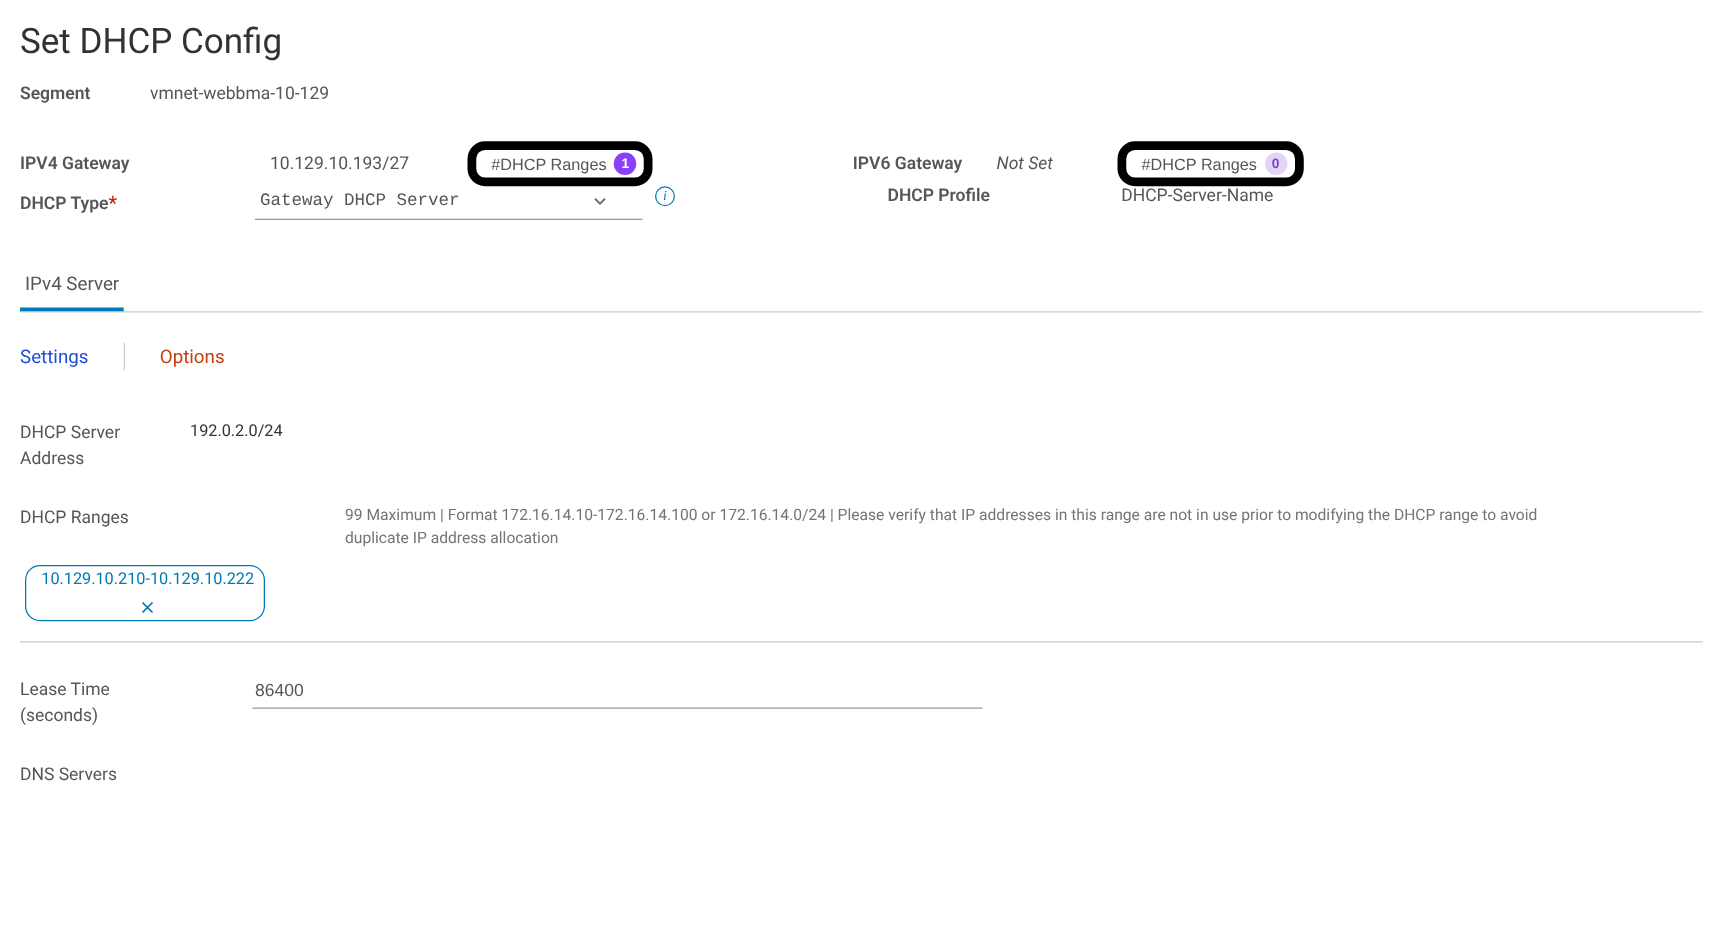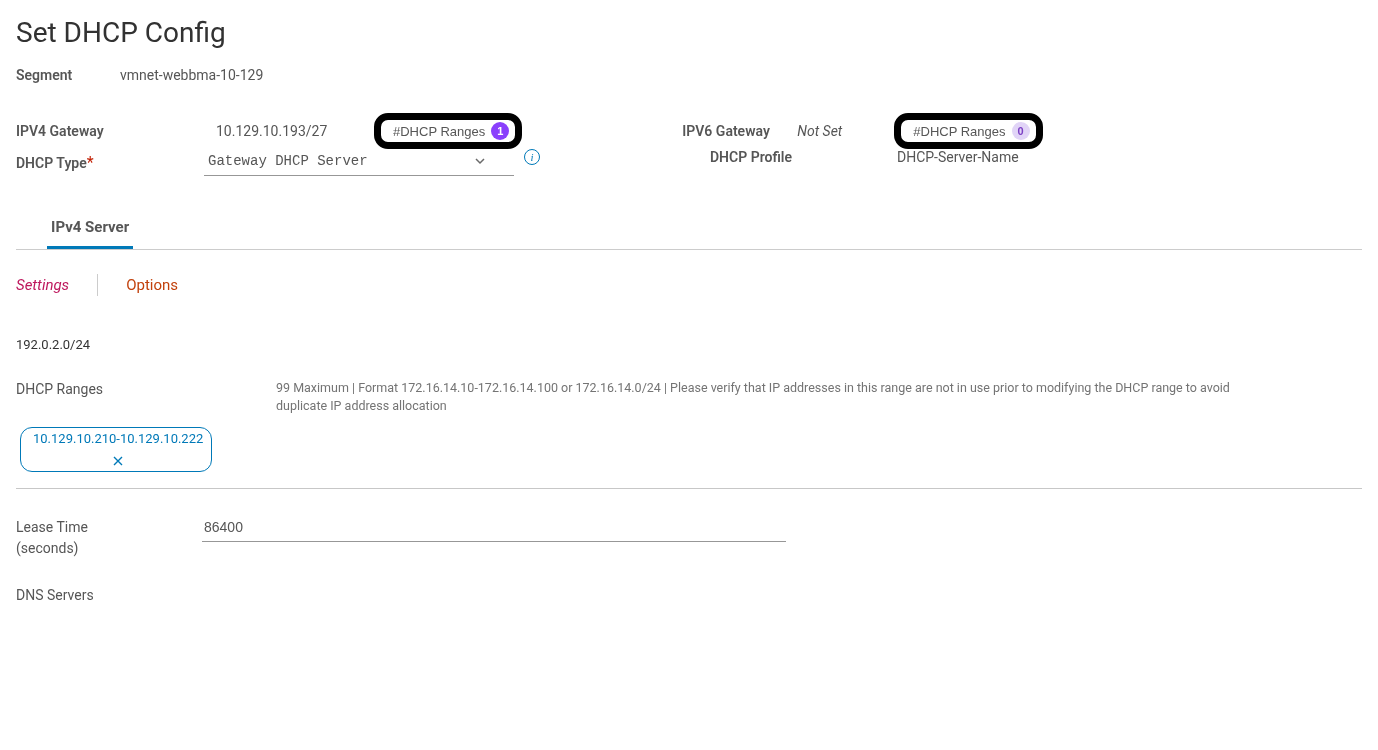--- a/index.html
+++ b/index.html
@@ -112,35 +112,34 @@
     }
     .tier1-tab {
       display: inline-block;
       padding: 6px 4px 10px 4px;
       font-size: 15px;
       color: #565656;
       cursor: pointer;
     }
     .tier1-tab.active {
       border-bottom: 3px solid #0079b8;
-      font-weight: 700;
-      margin-left: 31px;
+      font-weight: 400;
     }
 
     .tier2-tabs {
       display:flex;
       align-items:center;
       margin-bottom: 38px;
     }
     .tier2-tab {
       font-size: 15px;
       color: #c2410c;
       cursor: pointer;
     }
-    .tier2-tab.active { color: #be185d; font-style: italic; }
+    .tier2-tab.active { color: #1d4ed8; }
     .tab-divider {
       width: 1px;
       height: 22px;
       background: #ccc;
       margin: 0 28px;
     }
 
     .form-row { display:flex; margin-bottom: 26px; }
     .form-label {
       width: 136px;
@@ -246,20 +245,24 @@
   <span class="tier1-tab active">IPv4 Server</span>
 </div>
 
 <div class="tier2-tabs">
   <span class="tier2-tab active">Settings</span>
   <span class="tab-divider"></span>
   <span class="tier2-tab">Options</span>
 </div>
 
 <div class="form-row">
+  <div class="form-label stacked">
+    <span>DHCP Server</span><br>
+    <span>Address</span>
+  </div>
   <div class="form-content">
     <span style="font-size:13px;color:#333">192.0.2.0/24</span>
   </div>
 </div>
 
 <div class="range-section">
   <div class="form-row" style="margin-bottom:6px;">
     <div class="form-label">DHCP Ranges</div>
     <div class="form-content helper-text ranges-helper">99 Maximum | Format 172.16.14.10-172.16.14.100 or 172.16.14.0/24 | Please verify that IP addresses in this range are not in use prior to modifying the DHCP range to avoid duplicate IP address allocation</div>
   </div>

